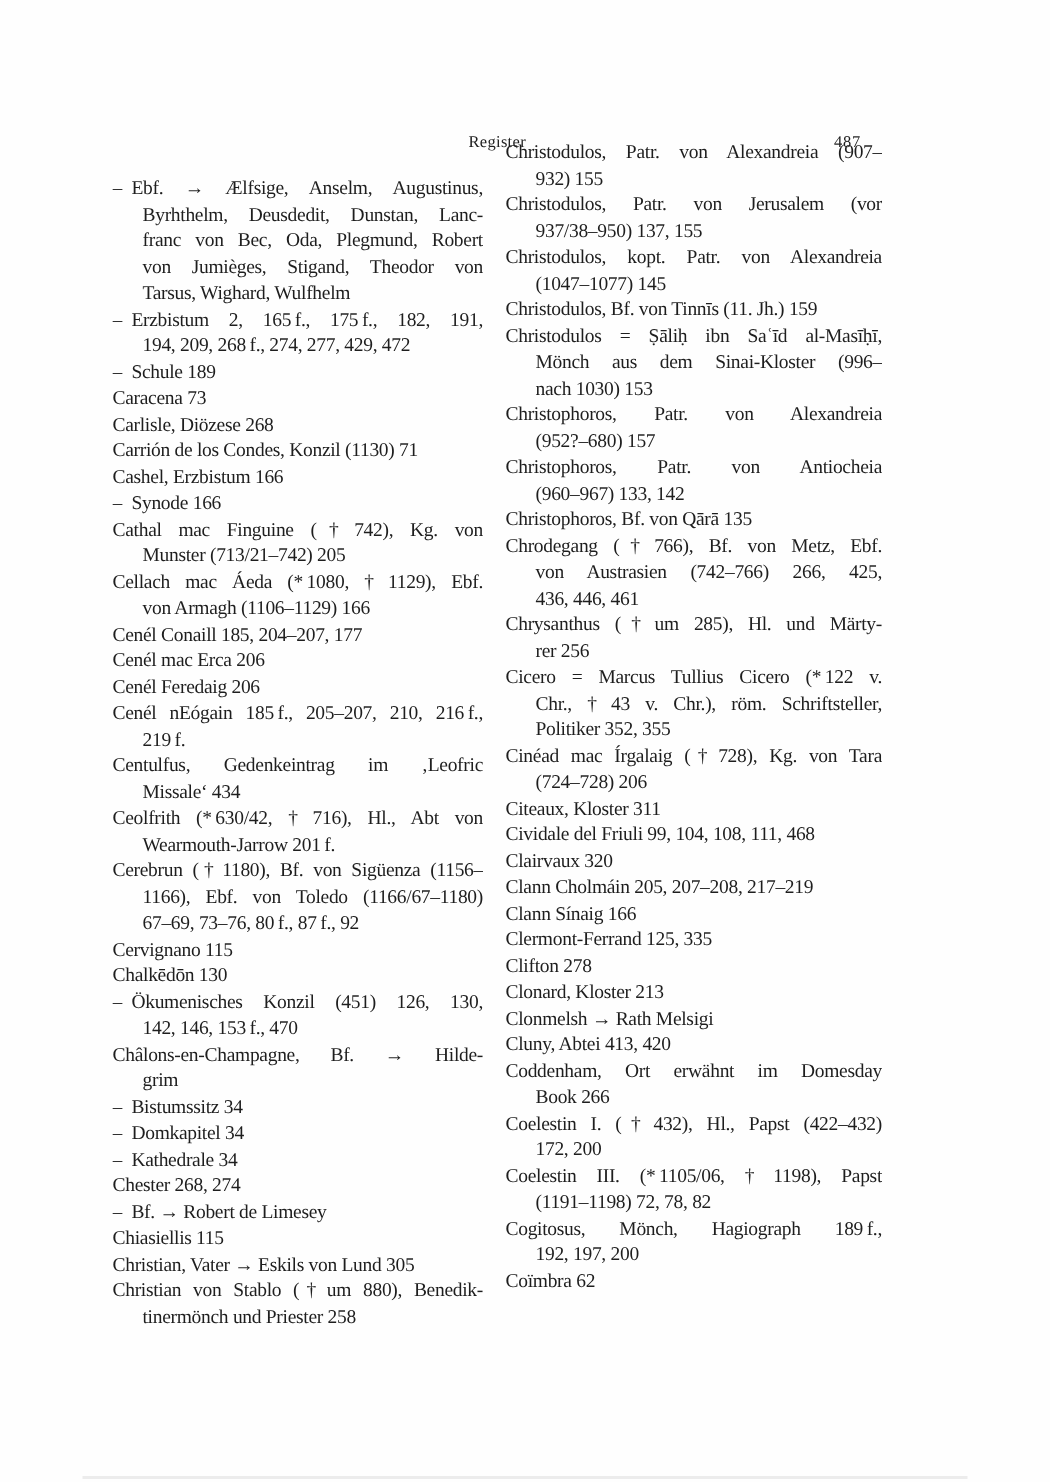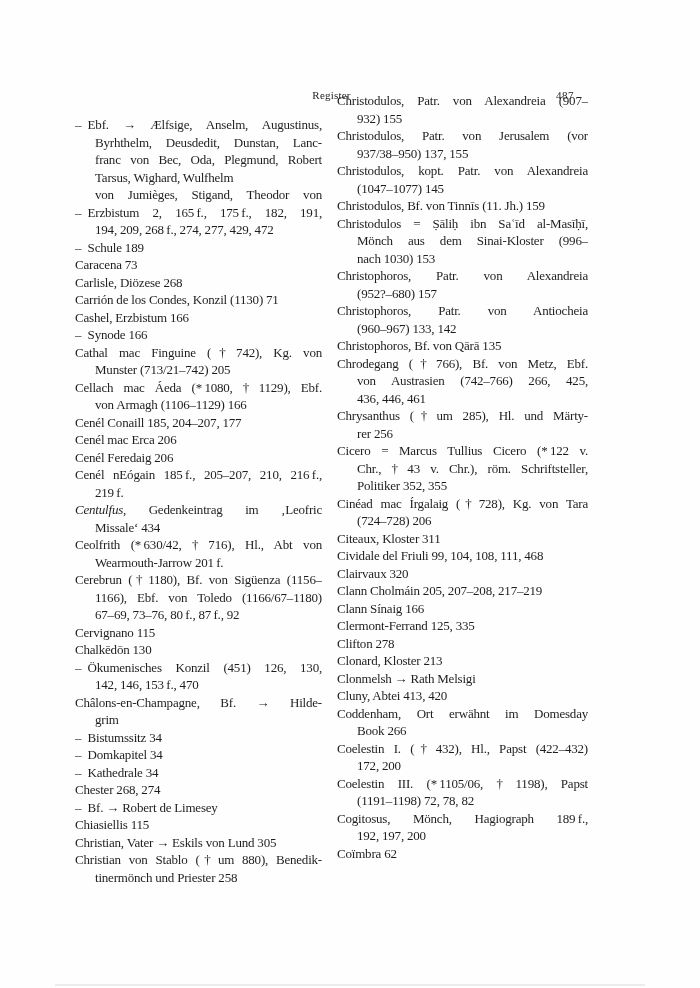--- a/index.html
+++ b/index.html
@@ -47,21 +47,21 @@
     height: 17.5px;
     line-height: 17.5px;
     font-size: 13px;
     letter-spacing: -0.2px;
     white-space: nowrap;
     overflow: hidden;
     text-align: left;
   }
   .line.cont { padding-left: 20px; }
   .line.j { text-align-last: justify; }
-  .it { font-style: italic; }
+  .it { }
   .page-bottom-edge {
     position: absolute;
     left: 55px;
     right: 55px;
     bottom: 2px;
     height: 2px;
     background: #ececec;
   }
 </style>
 </head>
@@ -70,22 +70,22 @@
 <div class="page">
   <div class="running-head">
     <span class="title">Register</span>
     <span class="pagenum">487</span>
   </div>
 
   <div class="col col-left">
       <div class="line j">– Ebf. → Ælfsige, Anselm, Augustinus,</div>
       <div class="line cont j">Byrhthelm, Deusdedit, Dunstan, Lanc-</div>
       <div class="line cont j">franc von Bec, Oda, Plegmund, Robert</div>
+      <div class="line cont j">von Jumièges, Stigand, Theodor von</div>
       <div class="line cont">Tarsus, Wighard, Wulfhelm</div>
-      <div class="line cont j">von Jumièges, Stigand, Theodor von</div>
       <div class="line j">– Erzbistum 2, 165 f., 175 f., 182, 191,</div>
       <div class="line cont">194, 209, 268 f., 274, 277, 429, 472</div>
       <div class="line">– Schule 189</div>
       <div class="line">Caracena 73</div>
       <div class="line">Carlisle, Diözese 268</div>
       <div class="line">Carrión de los Condes, Konzil (1130) 71</div>
       <div class="line">Cashel, Erzbistum 166</div>
       <div class="line">– Synode 166</div>
       <div class="line j">Cathal mac Finguine († 742), Kg. von</div>
       <div class="line cont">Munster (713/21–742) 205</div>

